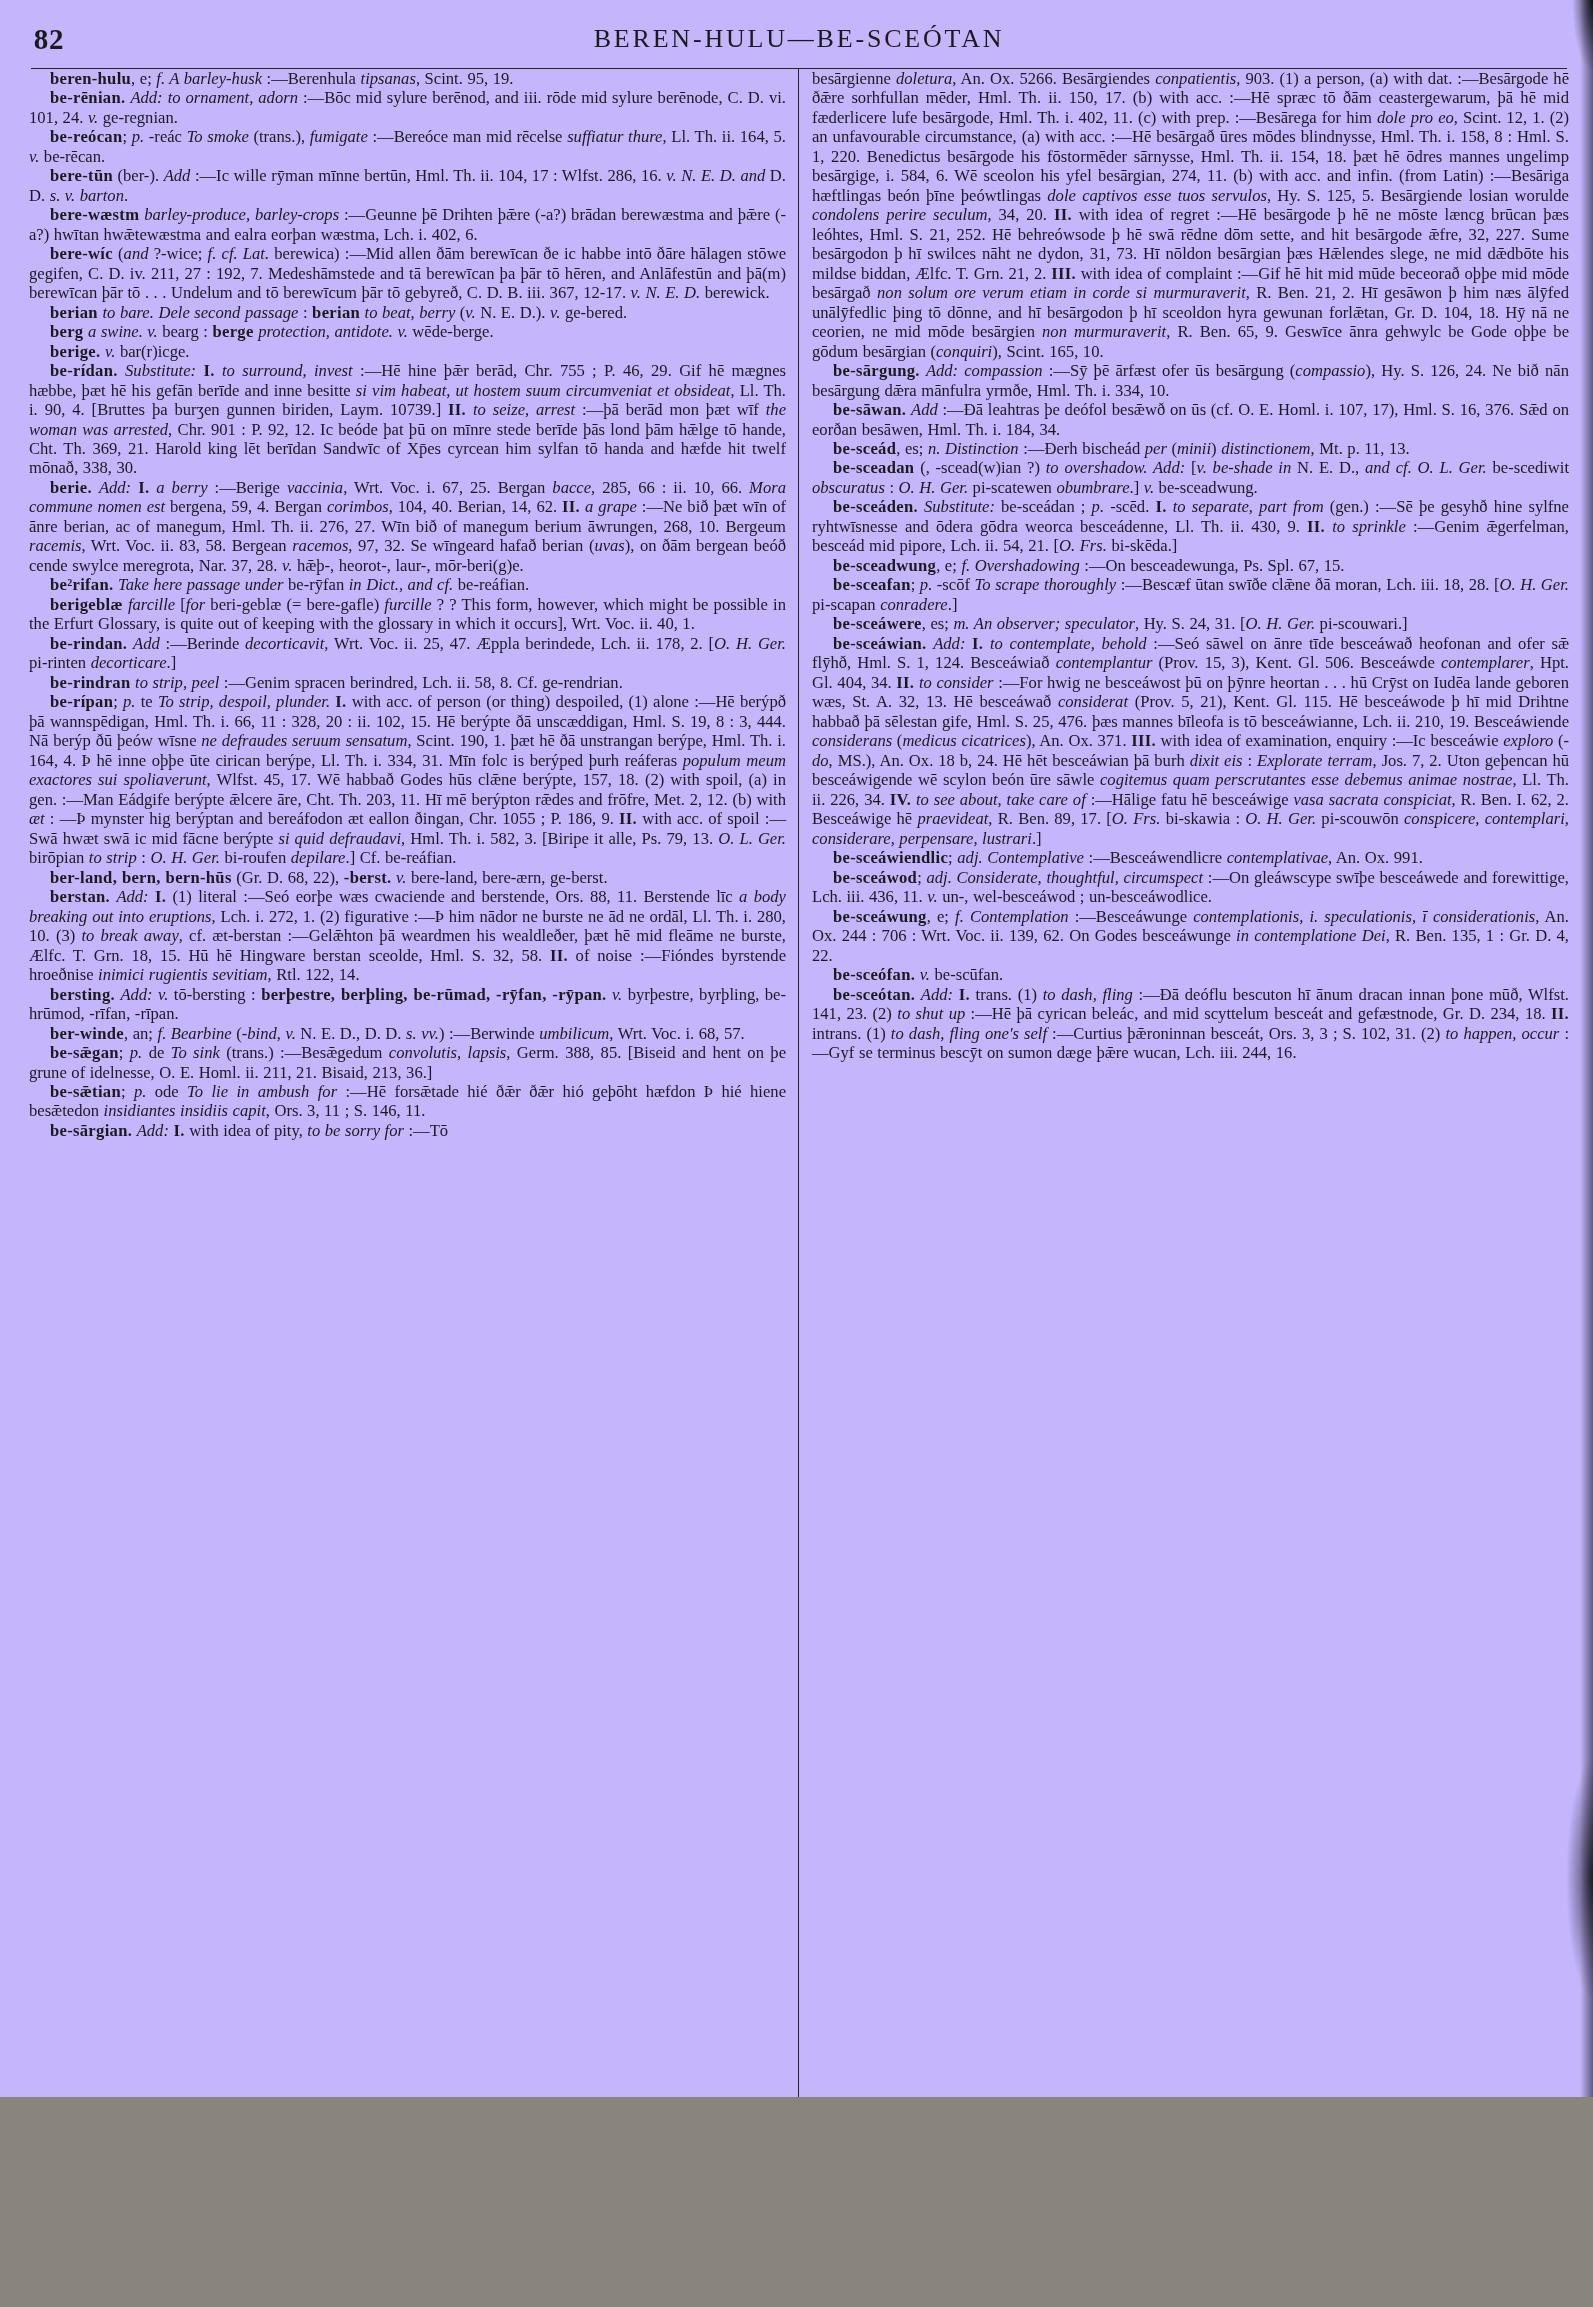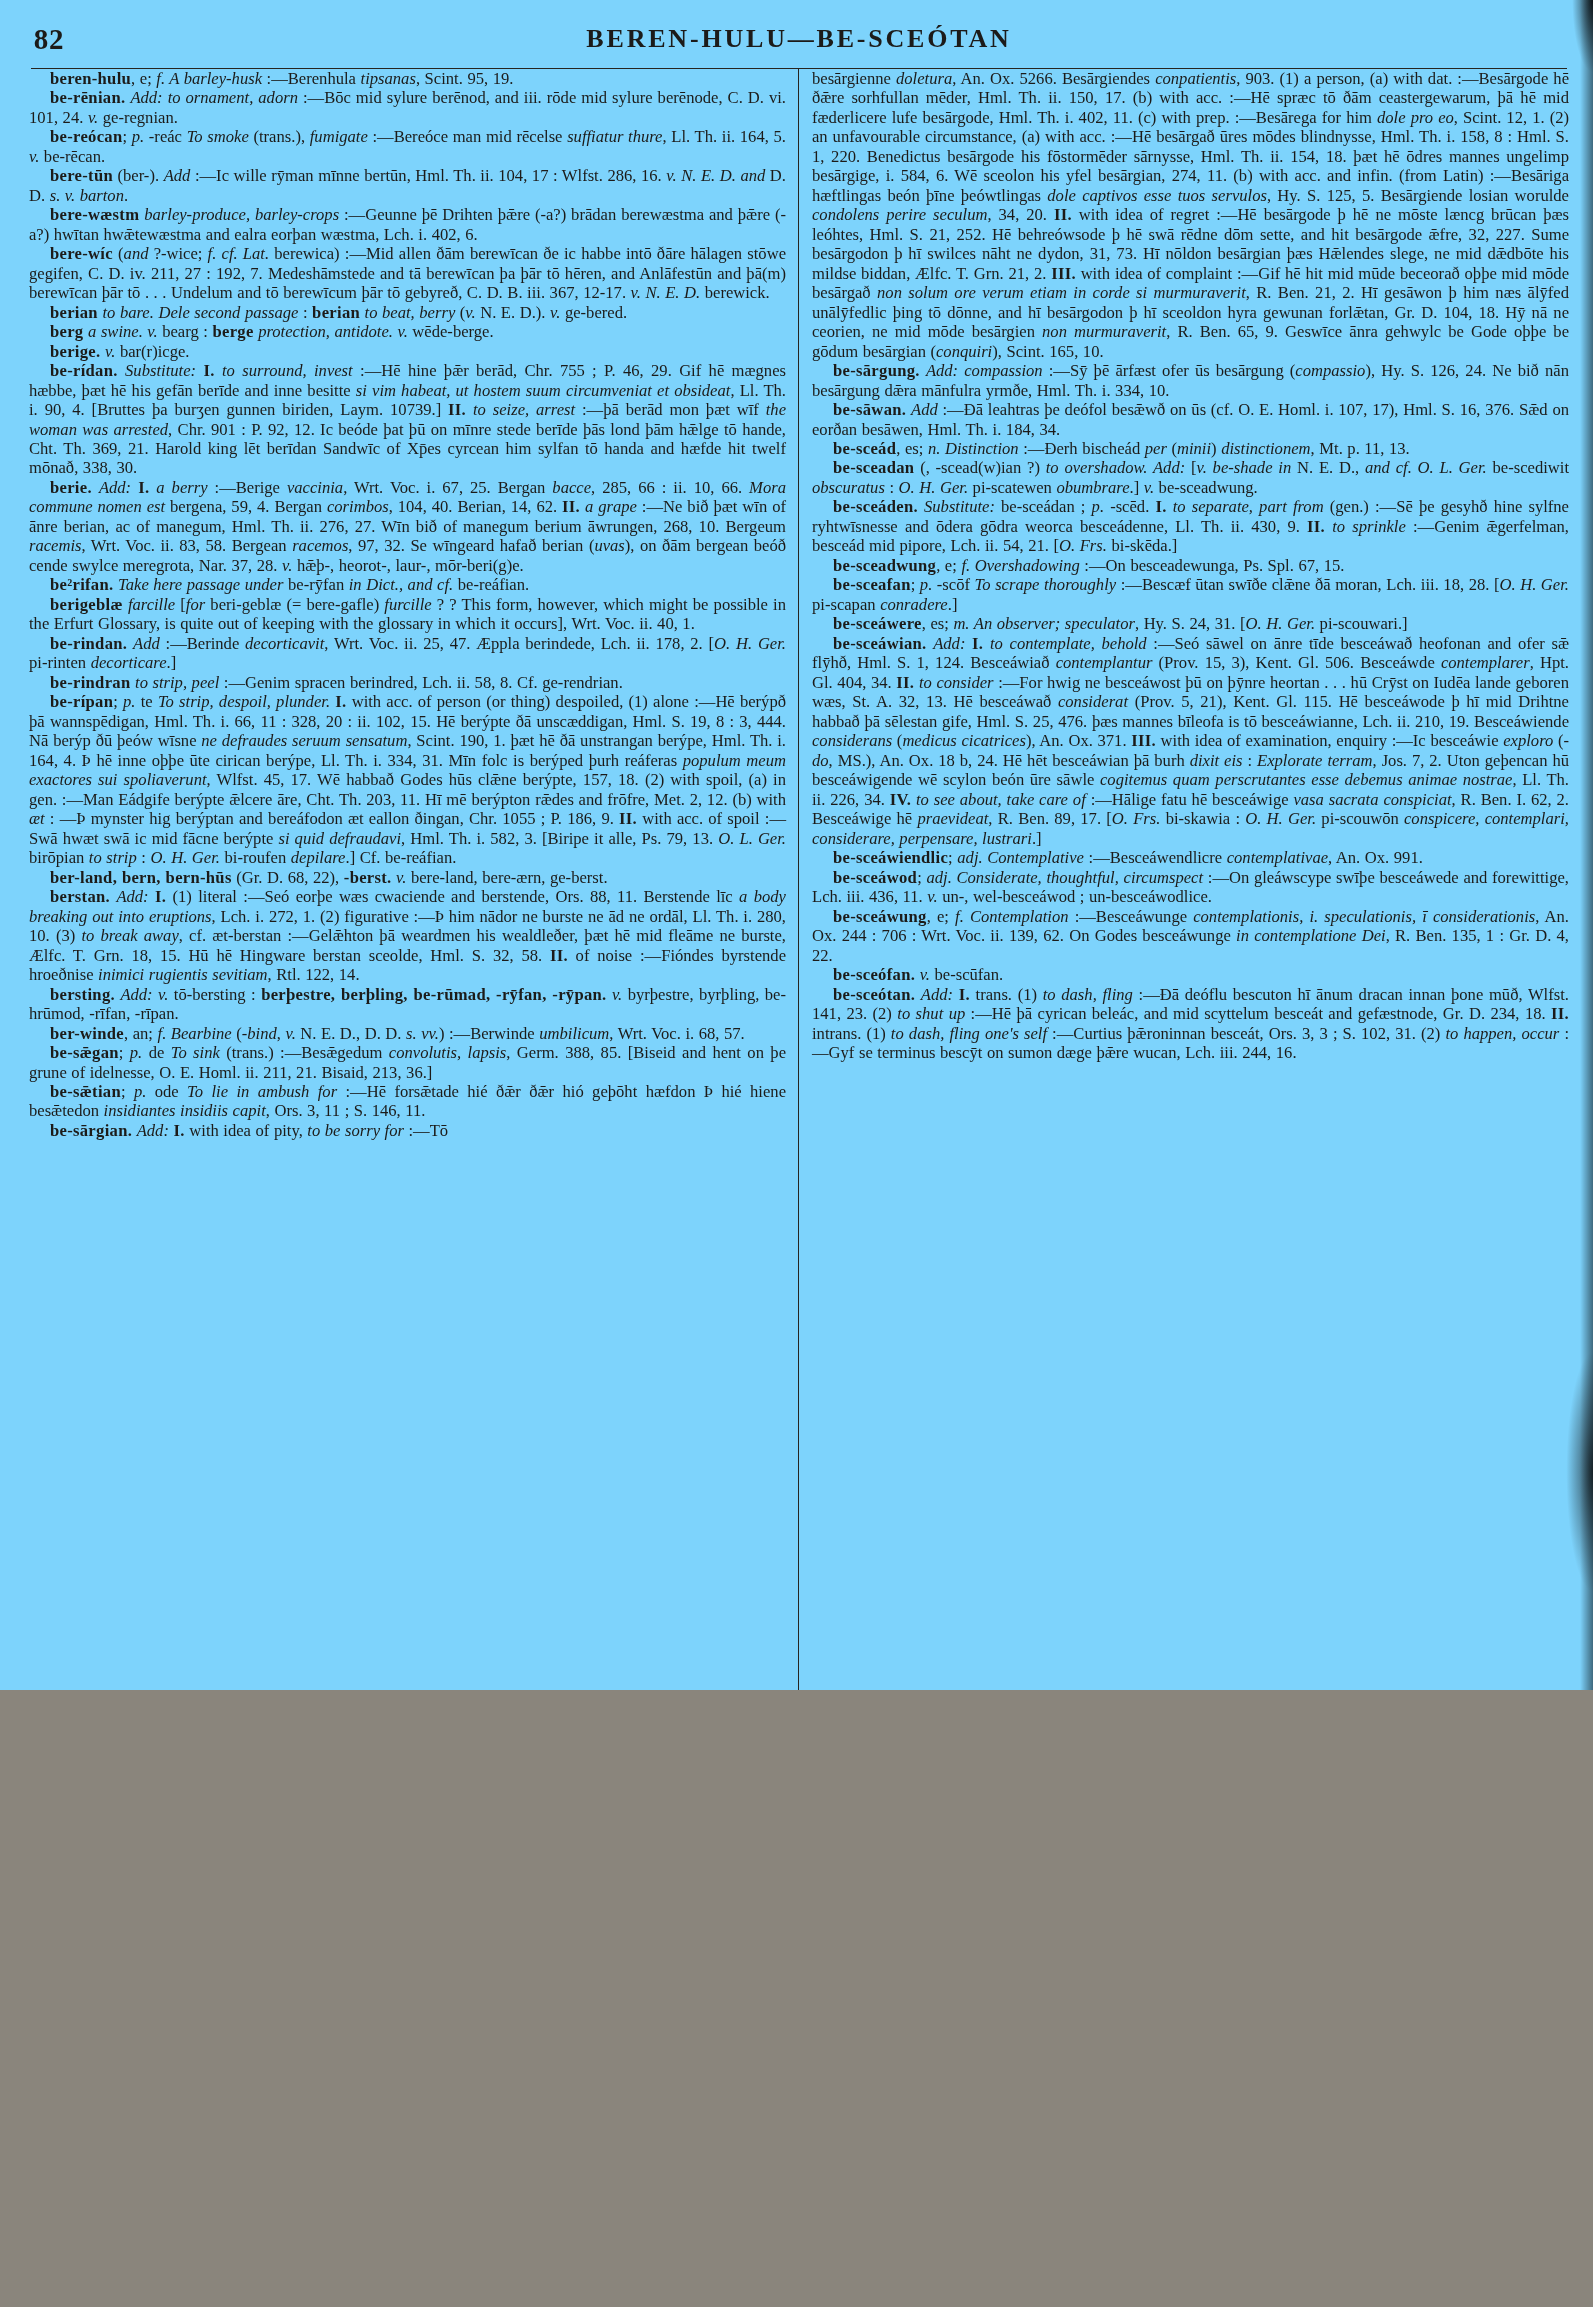--- a/index.html
+++ b/index.html
@@ -3,22 +3,22 @@
 <meta charset="utf-8">
 <style>
   * { margin:0; padding:0; box-sizing:border-box; }
   html,body { width:1593px; height:2307px; }
   body {
     background:#8a857c;
     font-family:"Liberation Serif","DejaVu Serif",serif;
   }
   .page {
     position:relative;
-    width:1593px; height:1690px;
-    background:#7dd3fc;
+    width:1593px; height:2097px;
+    background:#c4b5fd;
     color:#1c1b19;
     padding:21px 24px 0 29px;
     overflow:hidden;
   }
   .page::after {
     content:'';
     position:absolute; top:0; right:0; width:13px; height:100%;
     background:linear-gradient(to right, rgba(0,0,0,0), rgba(0,0,0,0.5));
     pointer-events:none;
   }
@@ -32,21 +32,21 @@
     background:radial-gradient(ellipse at right, rgba(15,15,15,0.75), transparent 70%);
     pointer-events:none;
   }
   .page-head { position:relative; height:42px; }
   .page-num {
     position:absolute; left:4.8px; top:1.6px;
     font-size:29px; font-weight:bold; letter-spacing:0.8px;
   }
   .running-head {
     text-align:center;
-    font-size:26px; font-weight:bold;
+    font-size:26px; font-weight:normal;
     letter-spacing:2.8px;
     padding-top:3.2px;
   }
   .head-rule {
     border-bottom:1.6px solid #26241f;
     margin:4.8px 1.6px 0 1.6px;
   }
   .cols {
     display:flex;
     height:2210px;

